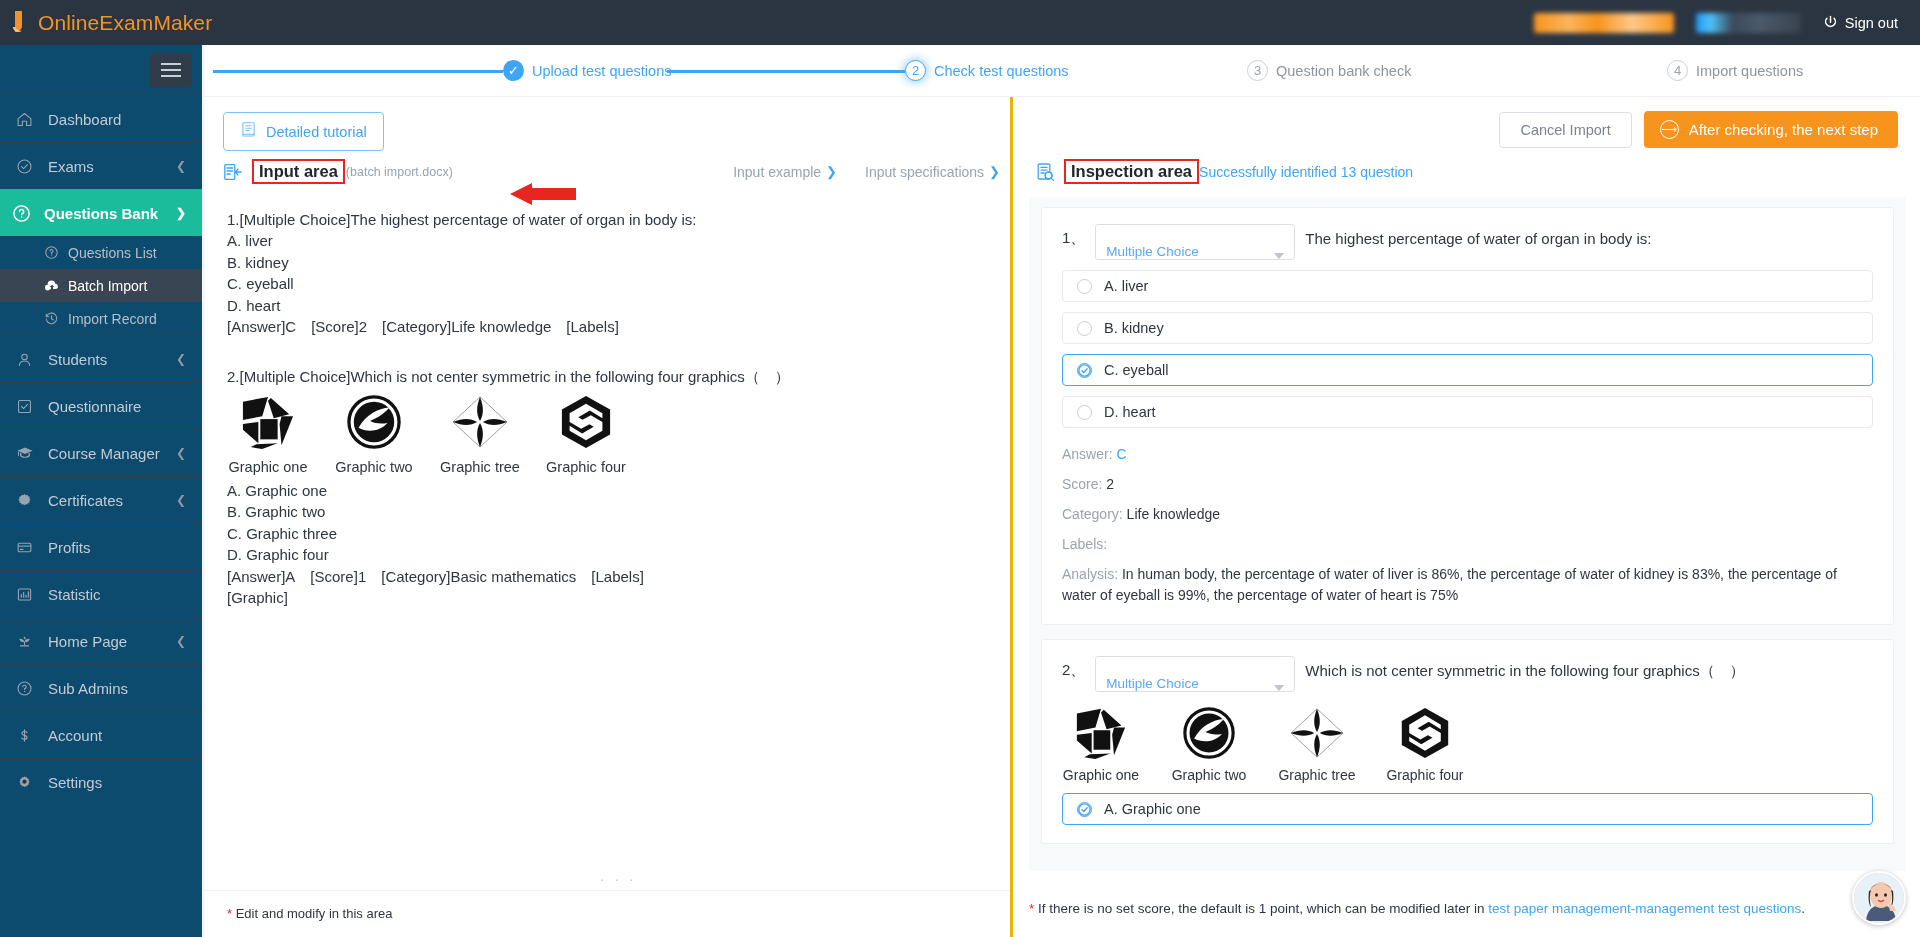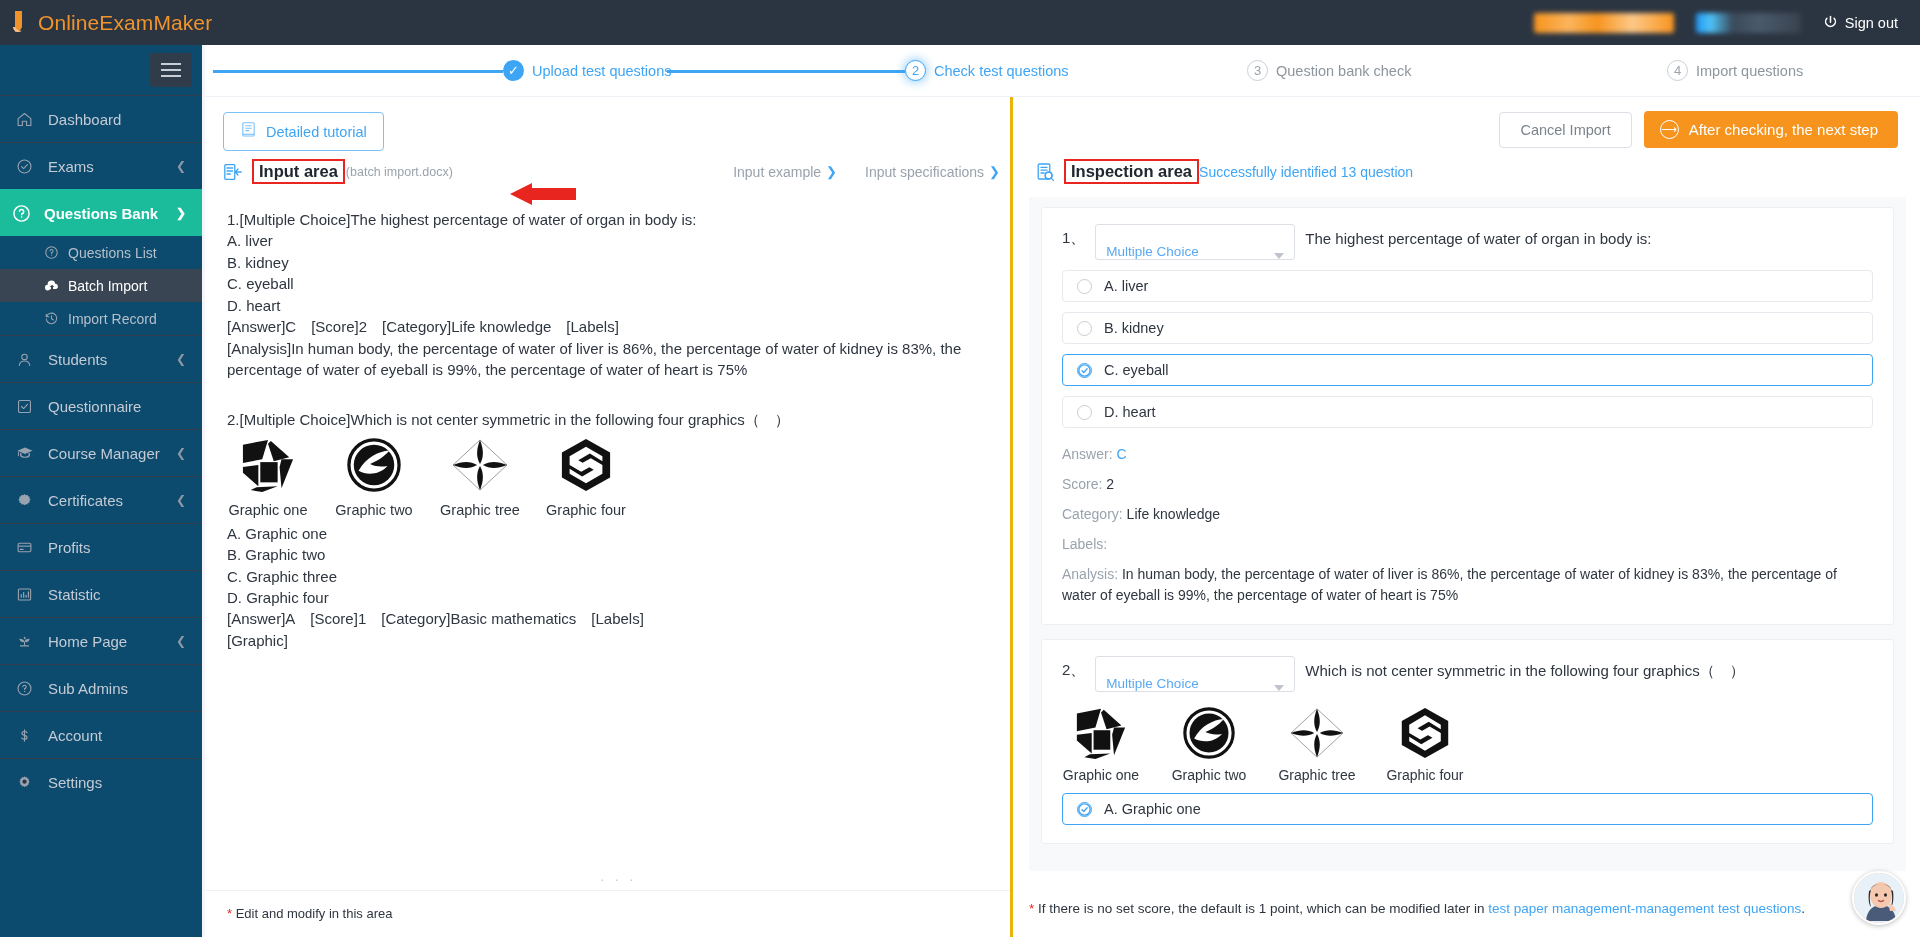--- a/index.html
+++ b/index.html
@@ -499,21 +499,20 @@
         <polygon points="66,5 66,17 22,17 22,22 0,11 22,0 22,5" fill="#e8251f"></polygon>
       </svg>
 
       <div id="editor">
         <div class="eline">1.[Multiple Choice]The highest percentage of water of organ in body is:</div>
         <div class="eline">A. liver</div>
         <div class="eline">B. kidney</div>
         <div class="eline">C. eyeball</div>
         <div class="eline">D. heart</div>
         <div class="eline">[Answer]C [Score]2 [Category]Life knowledge [Labels]</div>
-        <div class="eline">[Analysis]In human body, the percentage of water of liver is 86%, the percentage of water of kidney is 83%, the percentage of water of eyeball is 99%, the percentage of water of heart is 75%</div>
         <div class="gap"></div>
         <div class="eline">2.[Multiple Choice]Which is not center symmetric in the following four graphics（　）</div>
 
         <div class="graphics-row">
           <div class="graphic-cell">
             <div class="gimg">
               <svg width="58" height="54" viewBox="0 0 60 56" fill="#111">
                 <polygon points="4,7 30,2 24,22 4,26"></polygon>
                 <polygon points="33,3 52,20 36,24 30,6"></polygon>
                 <polygon points="22,25 40,25 40,46 22,46"></polygon>

